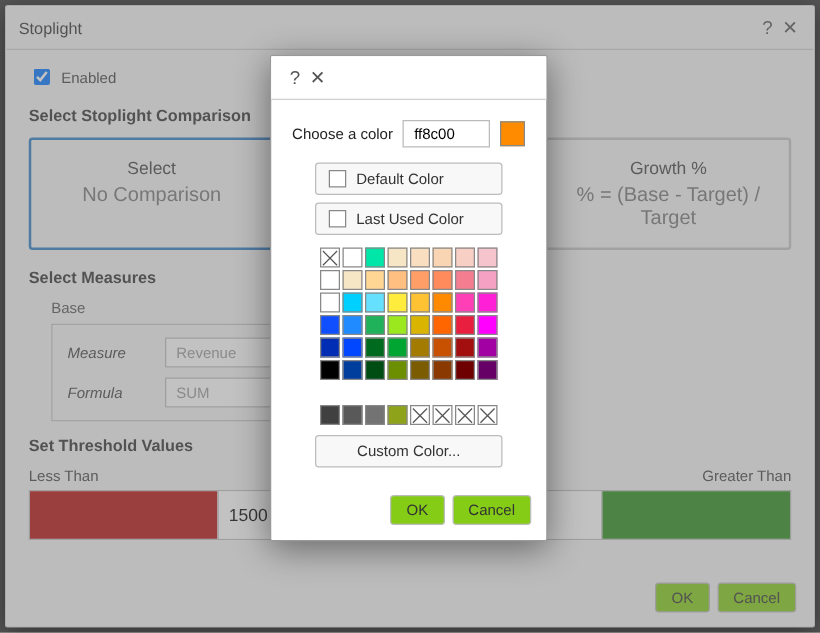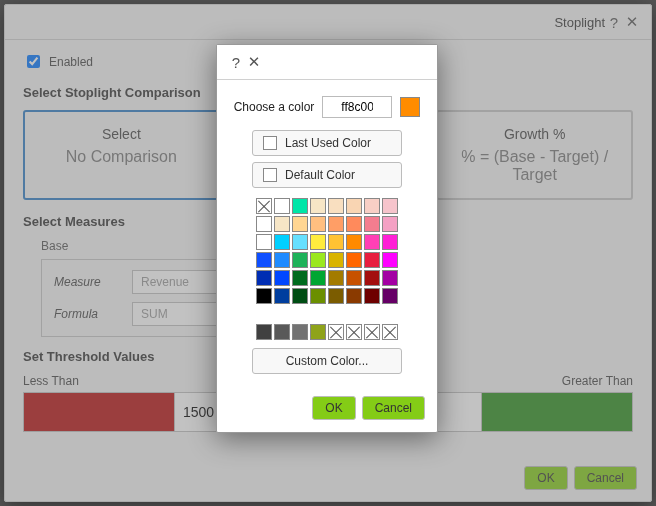--- a/index.html
+++ b/index.html
@@ -26,21 +26,21 @@
     box-shadow:0 4px 20px rgba(0,0,0,.4);
     border-radius:2px;
   }
   .dlg-title {
     padding:8px 10px;
     border-bottom:1px solid #d0d0d0;
     display:flex; align-items:center;
     font-size:13px;
     color:#333;
   }
-  .dlg-title .title-text { flex:1; font-weight:normal;text-align:right; }
+  .dlg-title .title-text { flex:1; font-weight:normal; }
   .dlg-title .help, .dlg-title .close {
     width:18px; height:18px; display:flex; align-items:center; justify-content:center;
     color:#555; cursor:pointer; font-size:15px;
   }
   .dlg-body { padding:12px 18px 50px 18px; position:relative; height:calc(100% - 36px);}
   .enabled-row { display:flex; align-items:center; gap:6px; margin-bottom:14px; color:#444;}
   .section-h { font-weight:bold; color:#333; margin:6px 0 10px 0; font-size:13px;}
   .comp-row { display:flex; gap:10px; margin-bottom:14px; }
   .comp-card {
     flex:1; border:2px solid #c5c5c5; border-radius:3px;
@@ -93,21 +93,21 @@
   .picker {
     position:absolute; top:44px; left:216px; width:222px;
     background:#fff; border:1px solid #999; border-radius:2px;
     box-shadow:0 6px 28px rgba(0,0,0,.45);
     z-index:50;
   }
   .picker .dlg-title { background:#fff; }
   .picker-body { padding:10px 12px 12px 12px; }
   .choose-row { display:flex; align-items:center; gap:8px; margin:6px 0 12px 0; justify-content:center;}
   .choose-row input[type=text]{
-    width:70px; height:22px; border:1px solid #bbb; padding:0 18px; font-size:12px;
+    width:70px; height:22px; border:1px solid #bbb; padding:0 8px; font-size:12px;
     background:#fff;
   }
   .chosen-swatch { width:20px; height:20px; border:1px solid #888; }
   .picker-btn {
     display:flex; align-items:center; gap:8px; width:150px; margin:0 auto 6px auto;
     border:1px solid #bcbcbc; background:#f8f8f8; border-radius:3px; padding:5px 10px;
     cursor:pointer; font-size:12px; color:#333;
   }
   .picker-btn .mini { width:14px; height:14px; border:1px solid #888; background:#fff;}
   .palette {
@@ -199,25 +199,25 @@
     <span class="close">✕</span>
   </div>
   <div class="picker-body">
     <div class="choose-row">
       <span>Choose a color</span>
       <input type="text" value="ff8c00" style="">
       <span class="chosen-swatch" style="background:#ff8c00"></span>
     </div>
     <div class="picker-btn">
       <span class="mini"></span>
-      <span>Last Used Color</span>
+      <span>Default Color</span>
     </div>
     <div class="picker-btn">
       <span class="mini"></span>
-      <span>Default Color</span>
+      <span>Last Used Color</span>
     </div>
 
     <div class="palette" id="palette-main">
         <div class="pal none"></div>
         <div class="pal" style="background: rgb(255, 255, 255);"></div>
         <div class="pal" style="background: rgb(0, 230, 168);"></div>
         <div class="pal" style="background: rgb(247, 230, 198);"></div>
         <div class="pal" style="background: rgb(249, 223, 192);"></div>
         <div class="pal" style="background: rgb(249, 213, 179);"></div>
         <div class="pal" style="background: rgb(248, 207, 197);"></div>

